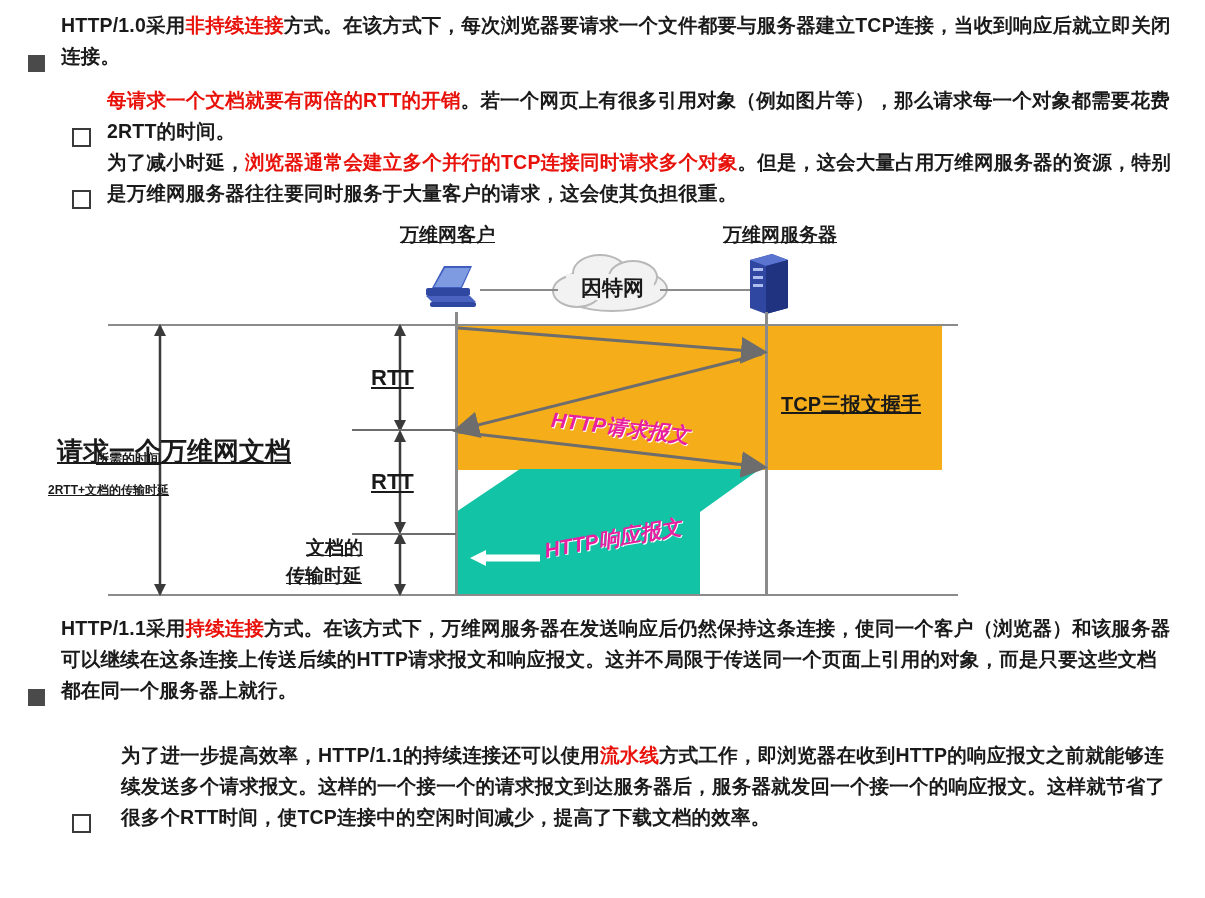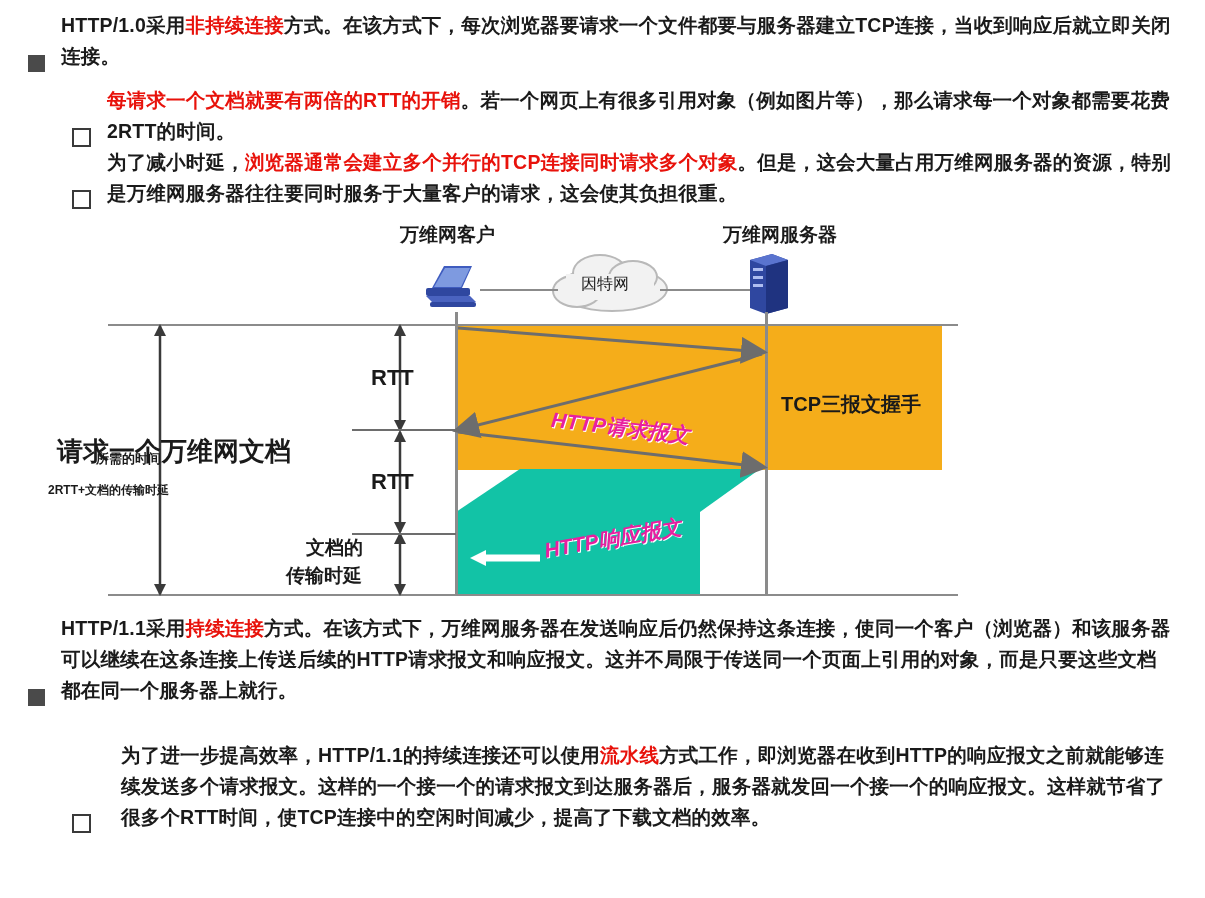--- a/index.html
+++ b/index.html
@@ -51,20 +51,21 @@
     left: 0;
     top: 222px;
     width: 1205px;
     height: 400px;
   }
   .dlabel {
     position: absolute;
     font-weight: bold;
     color: #1a1a1a;
     white-space: nowrap;
+    text-decoration: underline;
   }
   .vline {
     position: absolute;
     background: #8b8b8b;
     width: 2.5px;
   }
   .hline {
     position: absolute;
     background: #8b8b8b;
     height: 2px;
@@ -74,22 +75,22 @@
     background: #f5ad1a;
   }
   .cloud {
     position: absolute;
     background: #f2f2f2;
     border: 2px solid #b9b9b9;
     border-radius: 50%;
   }
   .cloudtext {
     position: absolute;
-    font-weight: normal;
-    font-size: 16px;
+    font-weight: bold;
+    font-size: 21px;
     color: #1a1a1a;
   }
   .magenta {
     color: #e81fa0;
     font-weight: bold;
     font-style: italic;
   }
   svg.overlay {
     position: absolute;
     left: 0; top: 0;

